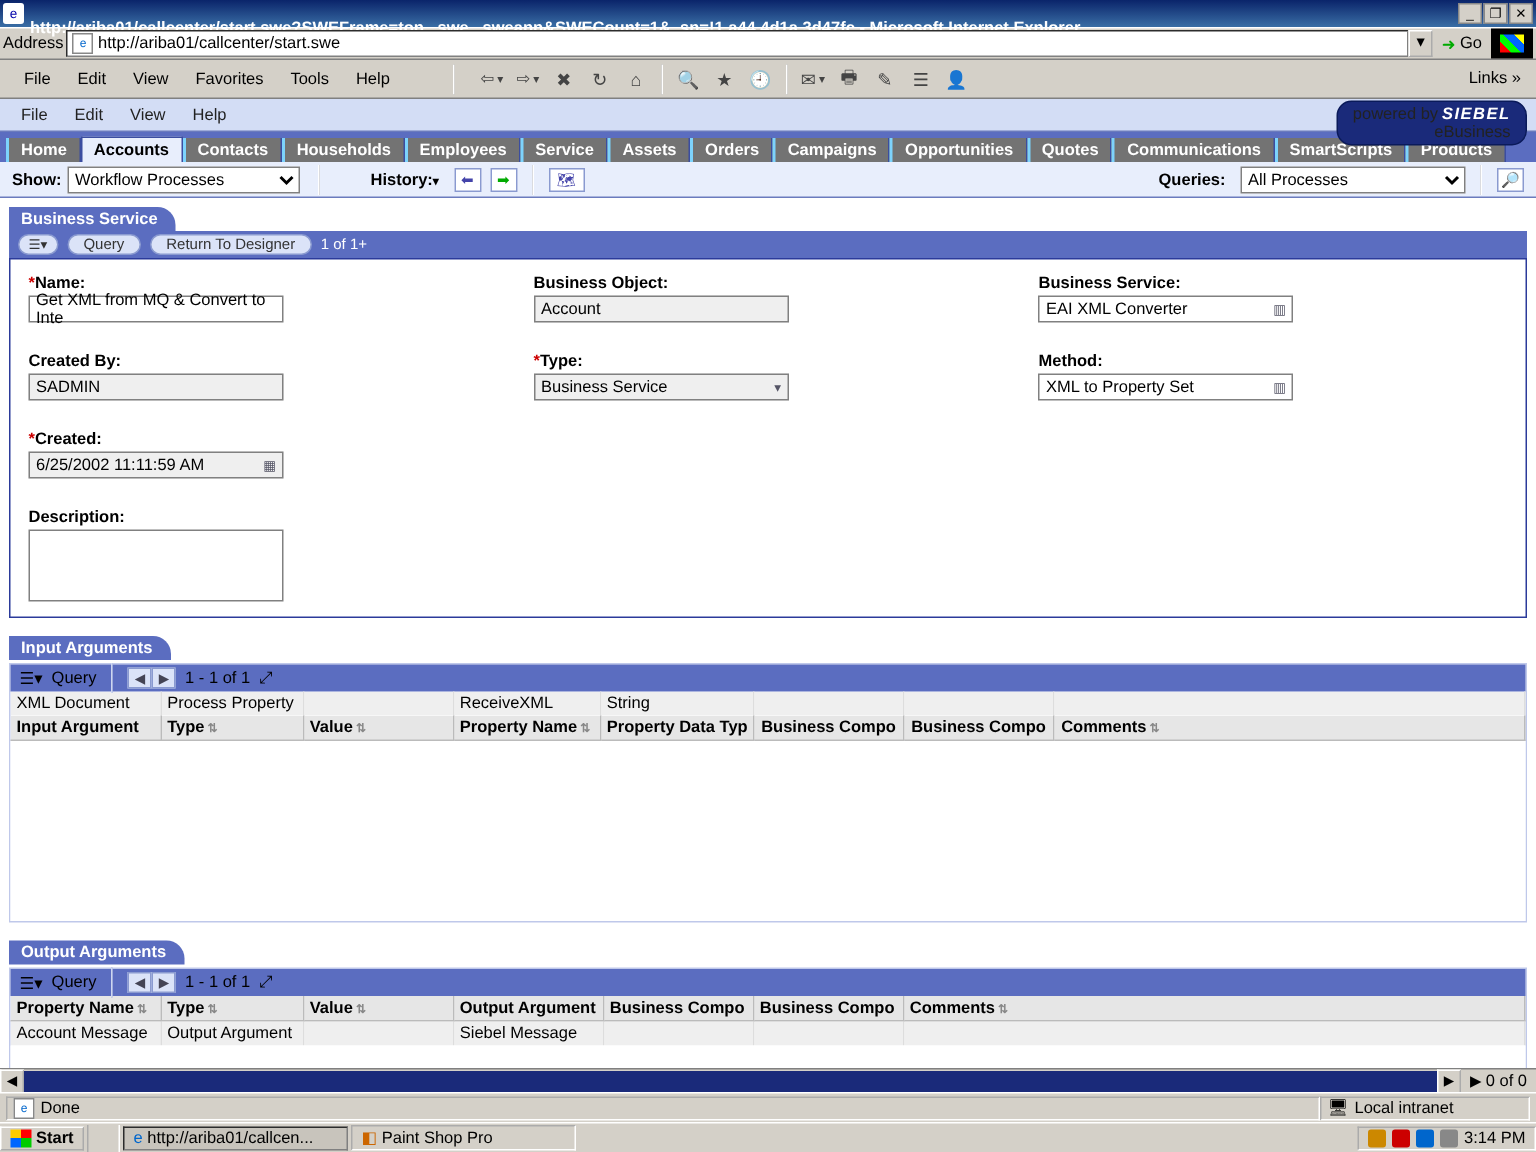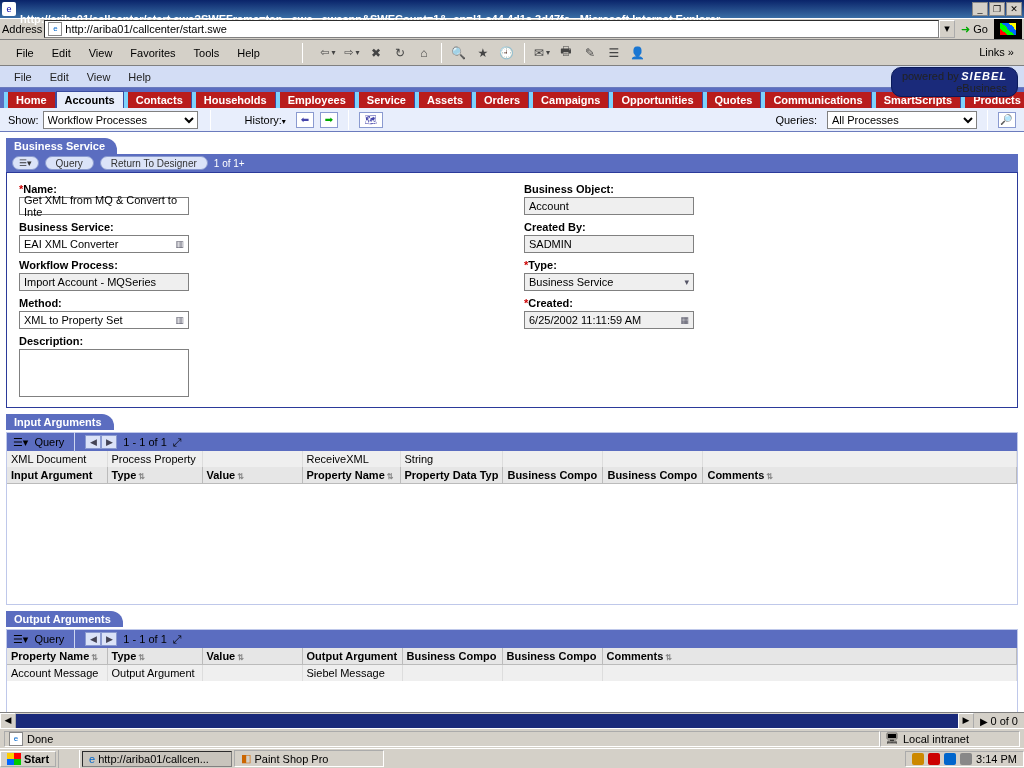--- a/index.html
+++ b/index.html
@@ -33,43 +33,43 @@
 .links-lbl { position: absolute; right: 4px; top: 4px; padding: 2px 6px; }
 
 
 .srow { background: #d3ddf5; height: 22px; display: flex; align-items: center; padding-left: 14px; gap: 18px; position: relative; border-bottom: 1px solid #6b7bbd; }
 .srow span { color: #222; }
 .siebel-badge { position: absolute; right: 6px; top: 1px; background: #1a2a7a; color: #fff; border-radius: 10px; padding: 2px 10px; font-size: 9px; border: 1px solid #0a1a5a; }
 .siebel-badge b { font-style: italic; letter-spacing: 1px; }
 
 
 .navtabs { background: #5b6dc0; height: 20px; display: flex; align-items: flex-end; padding: 0 4px; }
-.navtab { background: #b91c1c; color: #fff; padding: 2px 8px; border-left: 4px solid #7dd3fc; border-right: 1px solid #3b4da0; font-weight: bold; font-size: 11px; white-space: nowrap; }
+.navtab { background: #737373; color: #fff; padding: 2px 8px; border-left: 2px solid #7dd3fc; border-right: 1px solid #3b4da0; font-weight: bold; font-size: 11px; white-space: nowrap; }
 .navtab.sel { background: #e8eefc; color: #000; border: 1px solid #3b4da0; border-bottom: none; }
 
 
 .showrow { background: #e8eefc; height: 24px; display: flex; align-items: center; padding: 0 8px; border-bottom: 1px solid #6b7bbd; }
-.showrow .lbl { font-weight: normal; margin-right: 4px; }
+.showrow .lbl { font-weight: bold; margin-right: 4px; }
 .showrow select { font-size: 11px; height: 18px; border: 1px solid #808080; background: #fff; }
 .showrow .histgrp { margin-left: 30px; display: flex; align-items: center; gap: 6px; }
 .hbtn { width: 18px; height: 16px; border: 1px solid #8a9ad0; background: #fff; display: inline-flex; align-items: center; justify-content: center; font-size: 10px; color: #44a; }
 .showrow .right { margin-left: auto; display: flex; align-items: center; gap: 6px; }
 
 
-.applet { margin: 6px 6px 0 6px; }
+.applet { margin: 6px 6px 12px 6px; }
 .applet .ahead { display: flex; align-items: center; }
 .applet .atab { background: #5b6dc0; color: #fff; font-weight: bold; padding: 2px 12px 2px 8px; border-radius: 0 12px 0 0; }
 .applet .abar { background: #5b6dc0; height: 18px; display: flex; align-items: center; padding: 0 6px; gap: 6px; }
 .applet .abar .pill { background: #dbe3f8; border: 1px solid #8a9ad0; border-radius: 8px; padding: 0 10px; height: 14px; line-height: 13px; font-size: 10px; color: #333; }
 .applet .abar .menu-pill { background: #dbe3f8; border: 1px solid #8a9ad0; border-radius: 8px; padding: 0 6px; height: 14px; line-height: 13px; font-size: 9px; color: #333; }
 .applet .abar .rcount { color: #fff; font-size: 10px; }
 
 .formbox { border: 1px solid #2b3a9a; background: #fff; padding: 10px 12px; }
 
-.formgrid { display: grid; grid-template-columns: repeat(2, 1fr); gap: 6px 24px; }
+.formgrid { display: grid; grid-template-columns: repeat(3, 1fr); gap: 20px 24px; }
 .fld { display: flex; flex-direction: column; }
 .fld label { font-weight: bold; }
 .fld label .req { color: #c00; }
 .fld .val { border: 1px solid #808080; background: #efefef; height: 18px; padding: 1px 4px; display: flex; align-items: center; justify-content: space-between; margin-top: 2px; width: 170px; }
 .fld .val.white { background: #fff; }
 .fld .val .pick { font-size: 9px; color: #556; }
 .fld textarea { border: 1px solid #808080; width: 170px; height: 48px; margin-top: 2px; resize: none; }
 
 
 .list { border: 1px solid #bfc8ea; margin-top: 2px; }
@@ -248,26 +248,20 @@
           </div>
       </div>
       <div class="fld">
         <label>Created By:</label>
         <div class="val">
             <span>SADMIN</span>
           </div>
       </div>
 
       <div class="fld">
-        <label>Workflow Process:</label>
-        <div class="val">
-            <span>Import Account - MQSeries</span>
-          </div>
-      </div>
-      <div class="fld">
         <label><span class="req">*</span><span>Type:</span></label>
         <div class="val">
             <span>Business Service</span>
             <span class="pick">▾</span>
           </div>
       </div>
       <div class="fld">
         <label>Method:</label>
         <div class="val white">
             <span>XML to Property Set</span>

